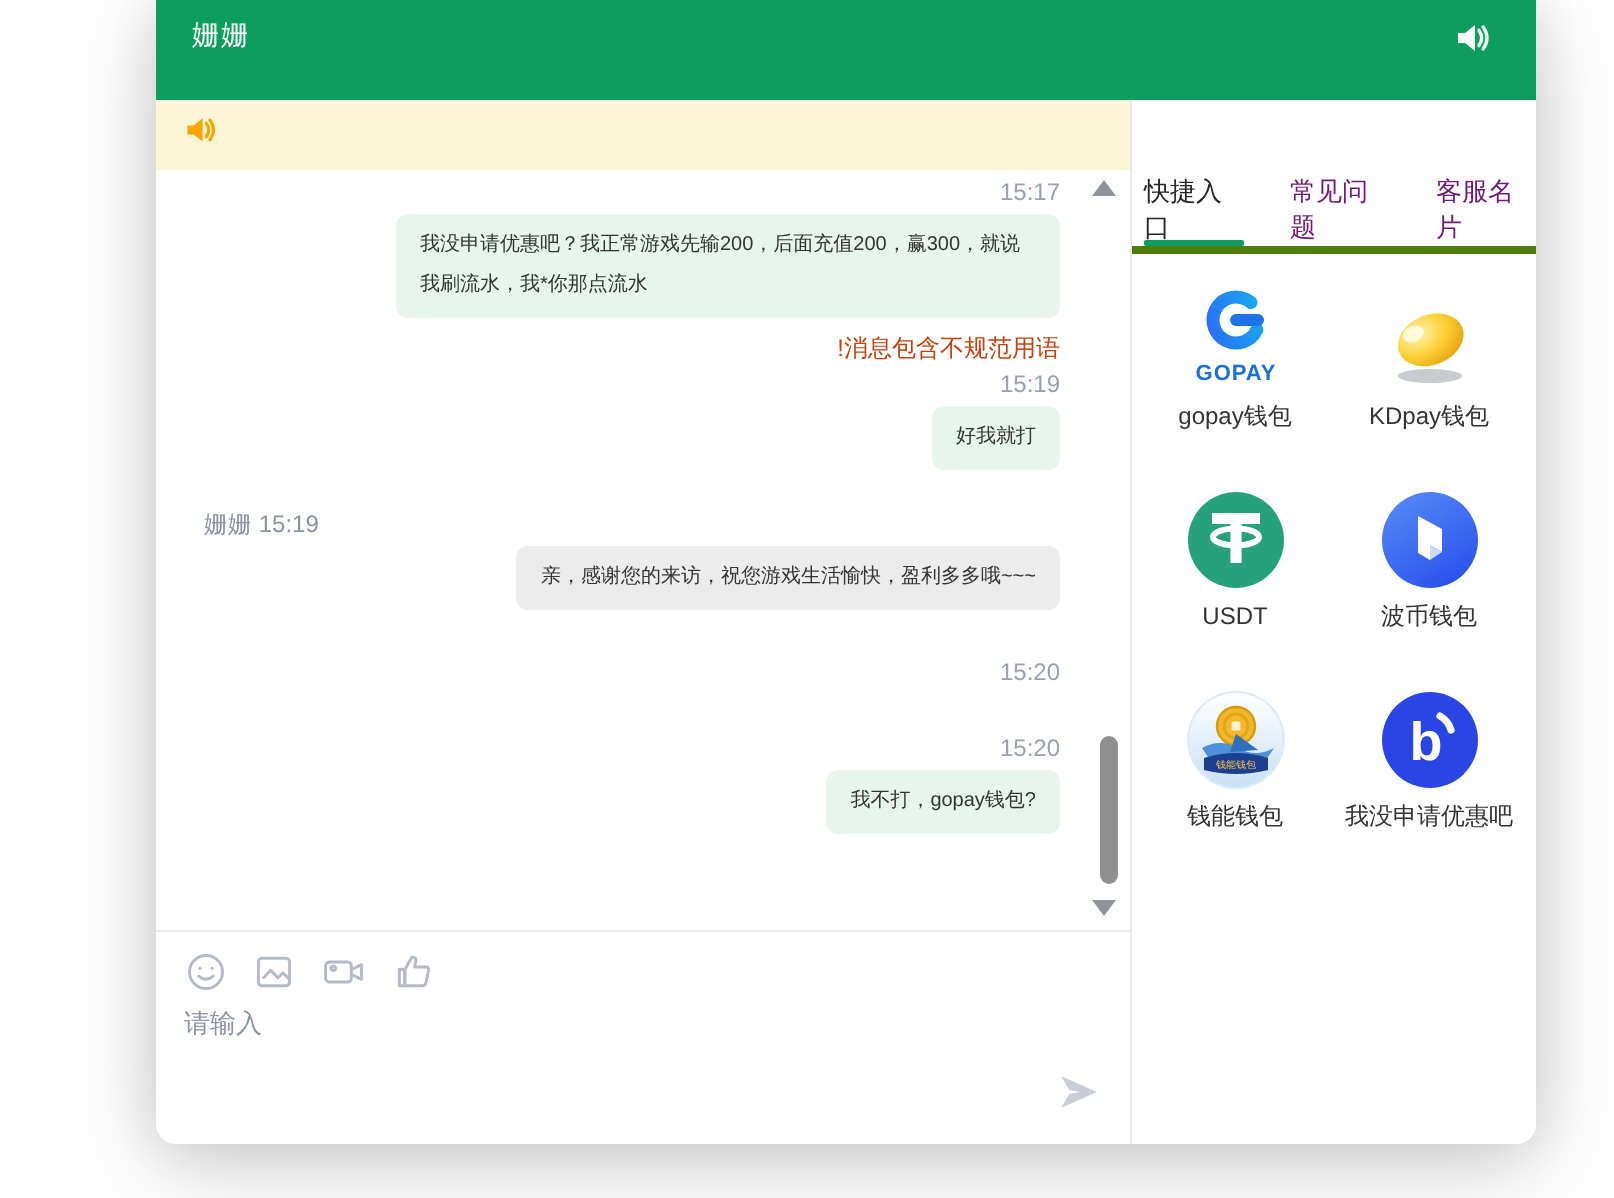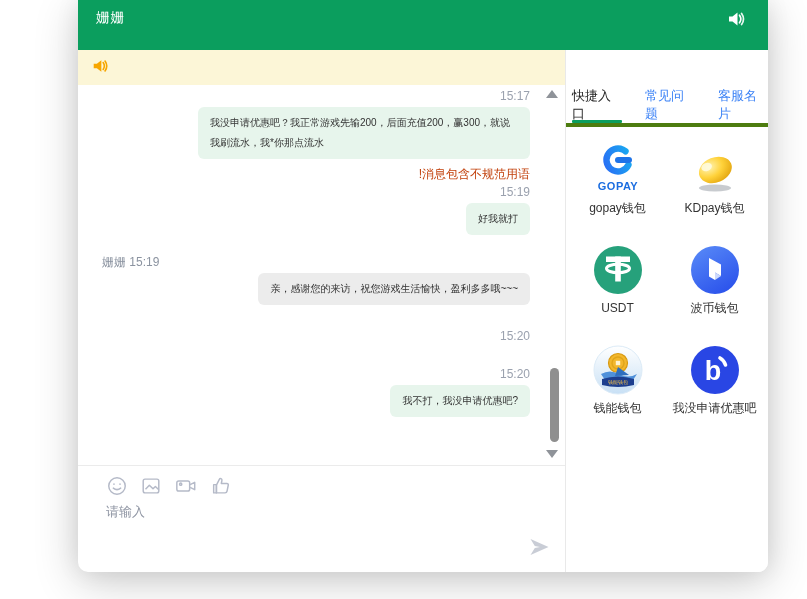--- a/index.html
+++ b/index.html
@@ -47,33 +47,33 @@
 
   
   .sb-arrow { position:absolute; right:7px; width:0; height:0; cursor:pointer; }
   .sb-up   { top:5px;    border-left:6px solid transparent; border-right:6px solid transparent; border-bottom:8px solid #8f9399; }
   .sb-down { bottom:7px; border-left:6px solid transparent; border-right:6px solid transparent; border-top:8px solid #8f9399; }
   .sb-thumb { position:absolute; right:6px; top:283px; width:9px; height:74px;
     background:#8f8f8f; border-radius:5px; cursor:grab; }
 
   
   .composer { height:107px; flex:none; border-top:1px solid #ebebeb;
-    position:relative; padding:9px 14px 0 28px; }
+    position:relative; padding:9px 14px 0 14px; }
   .tools { display:flex; gap:12px; align-items:center; }
   .tools svg { cursor:pointer; display:block; }
   .composer textarea { display:block; width:420px; height:52px; border:none; outline:none;
     resize:none; background:transparent; margin-top:6px;
     font-family:"Liberation Sans","DejaVu Sans",sans-serif; font-size:13px; color:#333; }
   .composer textarea::placeholder { color:#8f95a3; opacity:1; }
   .send { position:absolute; right:14px; bottom:10px; cursor:pointer; }
 
   
   .tabbar { height:40px; flex:none; border-bottom:4px solid #4d7c0f;
     display:flex; align-items:center; padding-left:6px; gap:23px;margin-top:37px; }
-  .tab { position:relative; font-size:13px; color:#3b82f6; cursor:pointer;
+  .tab { position:relative; font-size:13px; color:#701a75; cursor:pointer;
     height:100%; display:flex; align-items:center; }
   .tab.active { color:#262626; }
   .tab-underline { position:absolute; left:0; right:0; bottom:0; height:3px;
     background:#0b9e5e; border-radius:1px; }
   .wallets { display:grid; grid-template-columns:97px 97px; padding:14px 0 0 3px;
     row-gap:6px; justify-items:center; }
   .wallet { width:97px; height:94px; display:flex; flex-direction:column;
     align-items:center; justify-content:flex-start; cursor:pointer; padding-top:2px; }
   .wicon { height:54px; display:flex; align-items:center; justify-content:center; }
   .wlabel { font-size:12px; color:#333; margin-top:4px; line-height:14px; }
@@ -127,21 +127,21 @@
             <span class="sender">15:19</span>
           </div>
           <div class="row in">
             <div class="bubble in">亲，感谢您的来访，祝您游戏生活愉快，盈利多多哦~~~</div>
           </div>
 
           <div class="time mt24">15:20</div>
 
           <div class="time mt24">15:20</div>
           <div class="row out">
-            <div class="bubble out">我不打，我没申请优惠吧?</div>
+            <div class="bubble out">我不打，gopay钱包?</div>
           </div>
 
           <div class="sb-arrow sb-up"></div>
           <div class="sb-thumb"></div>
           <div class="sb-arrow sb-down"></div>
         </div>
 
         <div class="composer">
           <div class="tools">
             <span>

